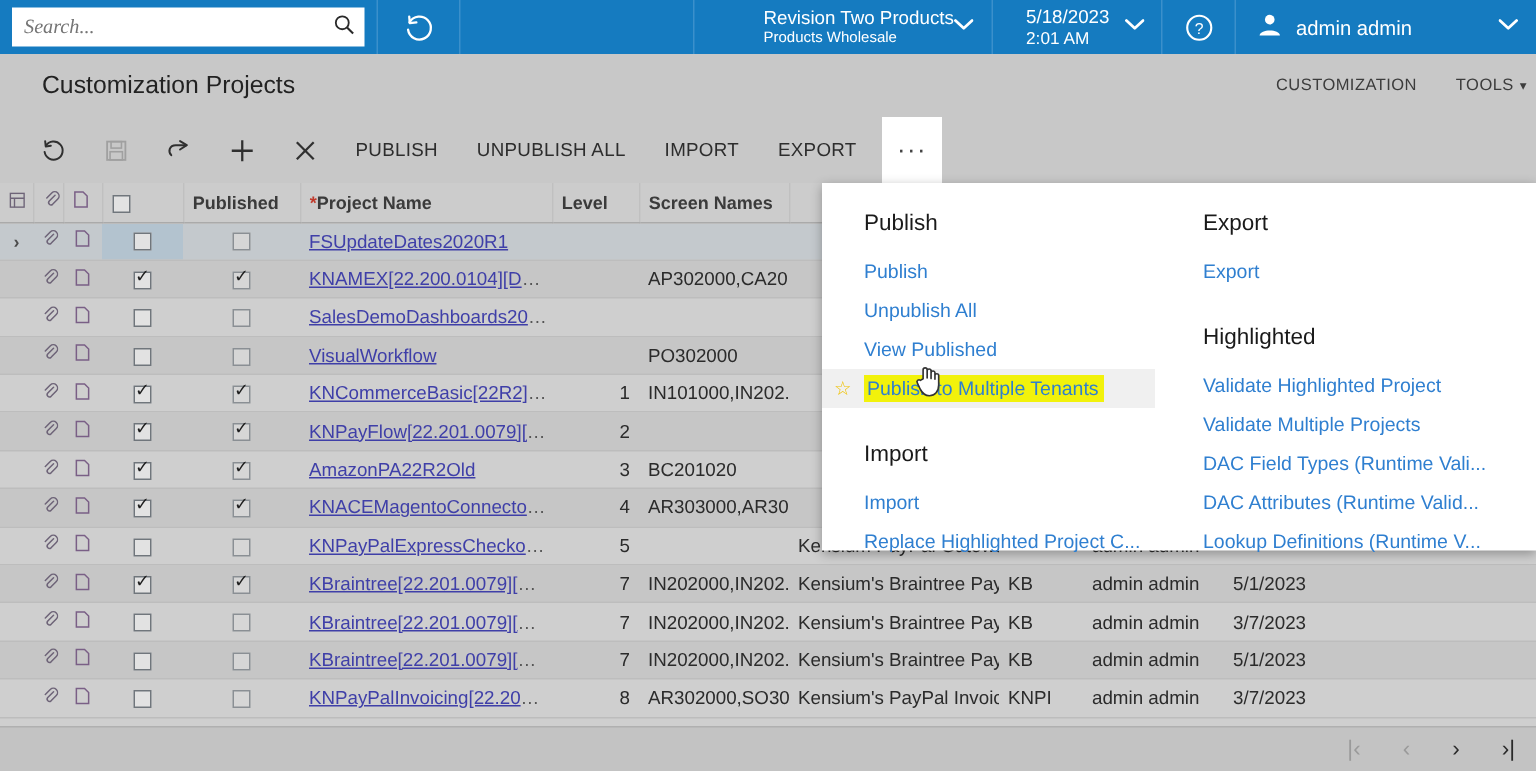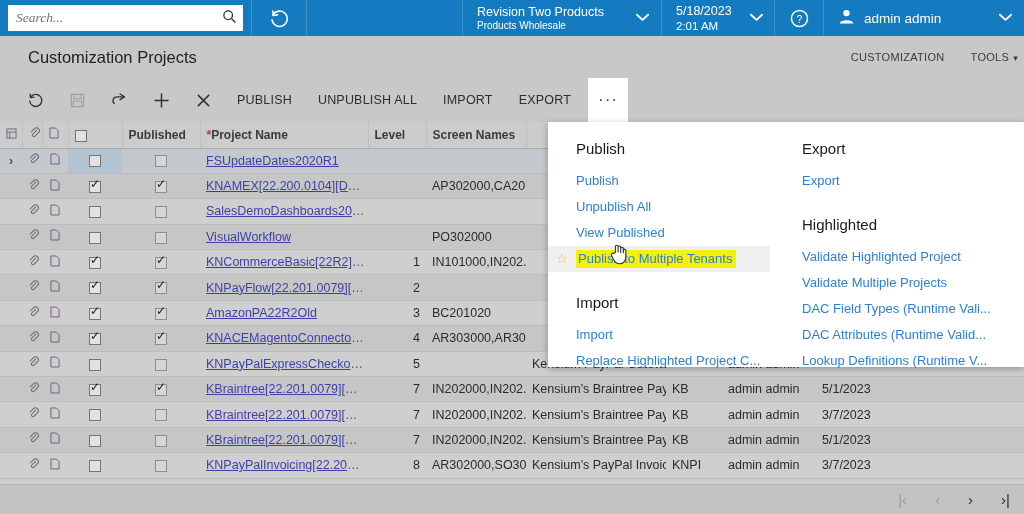--- a/index.html
+++ b/index.html
@@ -35,28 +35,28 @@
   .tb-btn {
     display: flex; align-items: center; justify-content: center;
     color: #fff; cursor: pointer;
   }
   .tb-recent { width: 54px; flex: 0 0 54px; }
   .tb-spacer { flex: 1 1 auto; }
   .tb-branch {
     width: 198px; flex: 0 0 198px; display: flex; align-items: center;
     justify-content: space-between; padding: 0 12px 0 14px; color: #fff;
   }
-  .branch-lines { line-height: 1.28; }
+  .branch-lines { line-height: 1.28; margin-left: 32px; }
   .branch-l1 { font-size: 12.5px; }
   .branch-l2 { font-size: 10px; }
   .tb-date {
     width: 112px; flex: 0 0 112px; display: flex; align-items: center;
     justify-content: space-between; padding: 0 11px 0 14px; color: #fff;
   }
-  .date-lines { line-height: 1.28; }
+  .date-lines { line-height: 1.28; margin-left: 8px; }
   .date-l1 { font-size: 12.5px; }
   .date-l2 { font-size: 11.5px; }
   .tb-help { width: 48px; flex: 0 0 48px; }
   .tb-user {
     width: 200px; flex: 0 0 200px; display: flex; align-items: center;
     gap: 9px; padding: 0 12px 0 14px; color: #fff; font-size: 13.5px;
   }
   .user-name { flex: 1 1 auto; }
   .caret { font-size: 10px; }
 

